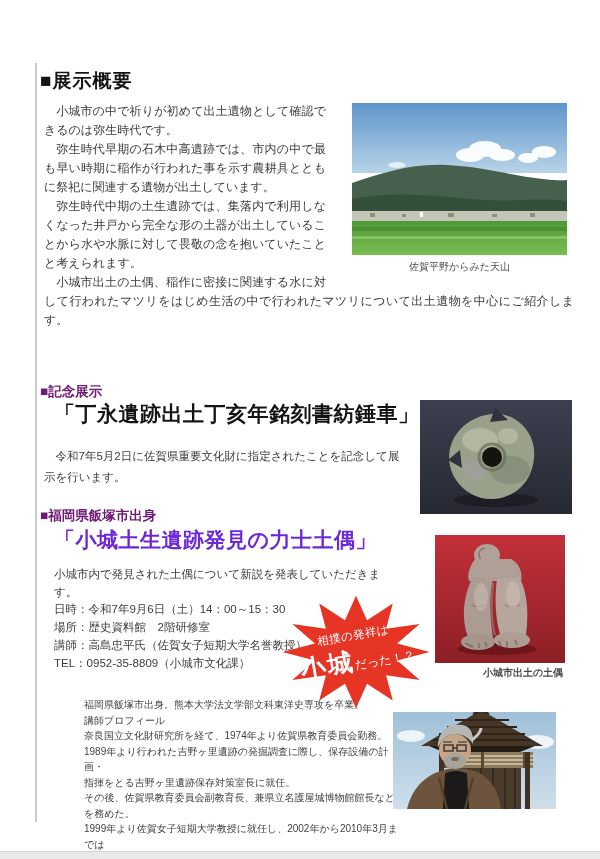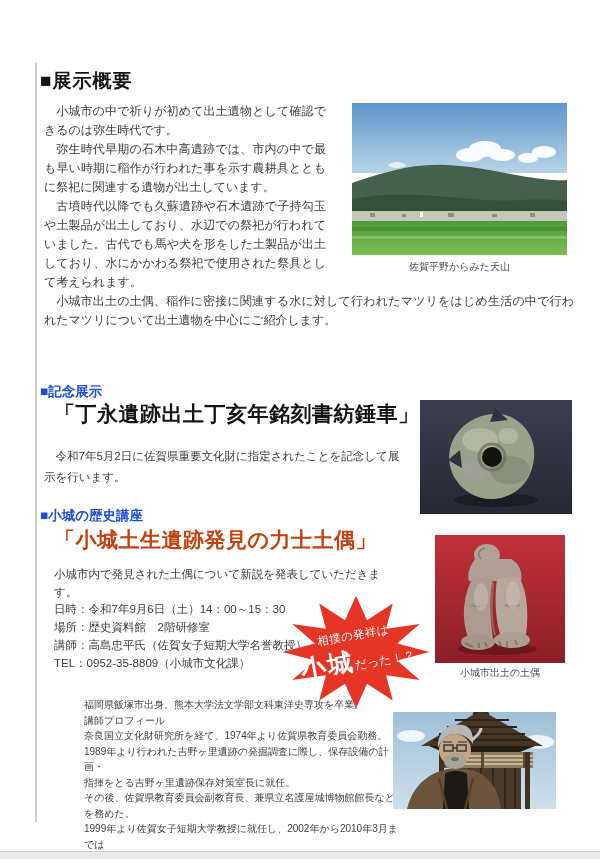--- a/index.html
+++ b/index.html
@@ -2,46 +2,46 @@
 <html><head>
 <meta charset="utf-8">
 <style>
   html,body{margin:0;padding:0;background:#ffffff;}
   .page{position:relative;width:600px;height:859px;background:#ffffff;overflow:hidden;
         font-family:"Liberation Sans", sans-serif;color:#3b3b3b;}
   .vline{position:absolute;left:35px;top:63px;width:2px;height:759px;background:#cbcbcb;}
 
   .h-main{position:absolute;left:40px;top:68px;margin:0;font-size:19px;font-weight:bold;
           color:#141414;letter-spacing:1px;}
-  .h-sub{position:absolute;margin:0;font-size:13.5px;font-weight:bold;color:#1d4ed8;}
+  .h-sub{position:absolute;margin:0;font-size:13.5px;font-weight:bold;color:#701a75;}
   .h-sub.memorial{left:40px;top:383px;}
   .h-sub.lecture{left:40px;top:507px;}
 
   .overview-text{position:absolute;left:44px;top:102px;width:530px;font-size:12px;
                  line-height:19px;text-align:justify;}
   .overview-text p{margin:0;}
   .photo-spacer{float:right;width:248px;height:190px;}
 
   .photo{position:absolute;overflow:hidden;}
   .photo svg{display:block;}
   .photo1{left:352px;top:103px;width:215px;height:152px;}
   .photo2{left:420px;top:400px;width:152px;height:114px;}
   .photo3{left:435px;top:535px;width:130px;height:128px;}
   .photo4{left:393px;top:712px;width:163px;height:97px;}
 
   .caption{position:absolute;font-size:10px;color:#4a4a4a;text-align:center;}
   .cap1{left:352px;top:260px;width:215px;}
-  .cap3{left:425px;top:666px;width:150px;}
+  .cap3{left:448px;top:666px;width:150px;font-weight:bold;}
 
   .title-serif{position:absolute;left:54px;top:400px;margin:0;font-size:21px;font-weight:bold;
                color:#141414;font-family:"Liberation Serif", serif;letter-spacing:0.5px;}
   .memorial-body{position:absolute;left:44px;top:446px;width:360px;margin:0;font-size:11.5px;
                  line-height:21px;}
   .title-gothic{position:absolute;left:54px;top:526px;margin:0;font-size:21px;font-weight:bold;
-                color:#c2410c;letter-spacing:0.5px;font-family:Liberation Serif, serif;}
+                color:#6d28d9;letter-spacing:0.5px;font-family:Liberation Serif, serif;}
 
   .lecture-info{position:absolute;left:54px;top:566px;width:330px;font-size:11.5px;line-height:17.7px;}
   .lecture-info p{margin:0;}
 
   .badge{position:absolute;left:276px;top:592px;width:160px;height:120px;z-index:5;}
   .badge svg{position:absolute;left:0;top:0;}
   .badge-text{position:absolute;left:0;top:0;width:160px;height:120px;display:flex;flex-direction:column;
               align-items:center;justify-content:center;transform:rotate(-10deg);color:#ffffff;}
   .badge-line1{font-size:11.5px;letter-spacing:0.5px;}
   .badge-line2{margin-top:1px;white-space:nowrap;}
@@ -60,21 +60,21 @@
 <div class="page">
 
   <div class="vline"></div>
 
   <h1 class="h-main">■展示概要</h1>
 
   <div class="overview-text">
     <div class="photo-spacer"></div>
     <p>　小城市の中で祈りが初めて出土遺物として確認できるのは弥生時代です。</p>
     <p>　弥生時代早期の石木中高遺跡では、市内の中で最も早い時期に稲作が行われた事を示す農耕具とともに祭祀に関連する遺物が出土しています。</p>
-    <p>　古墳時代以降でも久蘇遺跡や石木遺跡で子持勾玉や土製品が出土しており、水辺での祭祀が行われていました。古代でも馬や犬を形をした土製品が出土しており、水にかかわる祭祀で使用された祭具として考えられます。</p>
+    <p>　弥生時代中期の土生遺跡では、集落内で利用しなくなった井戸から完全な形の土器が出土していることから水や水脈に対して畏敬の念を抱いていたことと考えられます。</p>
     <p>　小城市出土の土偶、稲作に密接に関連する水に対して行われたマツリをはじめ生活の中で行われたマツリについて出土遺物を中心にご紹介します。</p>
   </div>
 
   <figure class="photo photo1" style="margin:0">
     <svg width="215" height="152" viewBox="0 0 215 152">
       <defs>
         <linearGradient id="sky1" x1="0" y1="0" x2="0" y2="1">
           <stop offset="0" stop-color="#5e95ca"></stop>
             <stop offset="1" stop-color="#b8d4e8"></stop>
         </linearGradient>
@@ -129,21 +129,21 @@
       <ellipse cx="90" cy="70" rx="20" ry="14" fill="#7c8570" opacity="0.6"></ellipse>
       <ellipse cx="55" cy="70" rx="12" ry="10" fill="#a79fb0" opacity="0.4"></ellipse>
       <ellipse cx="88" cy="36" rx="10" ry="8" fill="#c4c8b2" opacity="0.55"></ellipse>
       <path d="M75,8 L88,20 L70,22 Z" fill="#30333f"></path>
       <path d="M28,60 L40,50 L42,68 Z" fill="#30333f"></path>
       <circle cx="72" cy="57" r="13" fill="none" stroke="#666c55" stroke-width="3" opacity="0.7"></circle>
       <circle cx="72" cy="57" r="10" fill="#14130d"></circle>
     </svg>
   </figure>
 
-  <h2 class="h-sub lecture">■小城の歴史講座</h2>
+  <h2 class="h-sub lecture">■福岡県飯塚市出身</h2>
   <div class="title-gothic">「小城土生遺跡発見の力士土偶」</div>
 
   <div class="lecture-info">
     <p>小城市内で発見された土偶について新説を発表していただきます。</p>
     <p>日時：令和7年9月6日（土）14：00～15：30</p>
     <p>場所：歴史資料館　2階研修室</p>
     <p>講師：高島忠平氏（佐賀女子短期大学名誉教授）</p>
     <p>TEL：0952-35-8809（小城市文化課）</p>
   </div>
 

